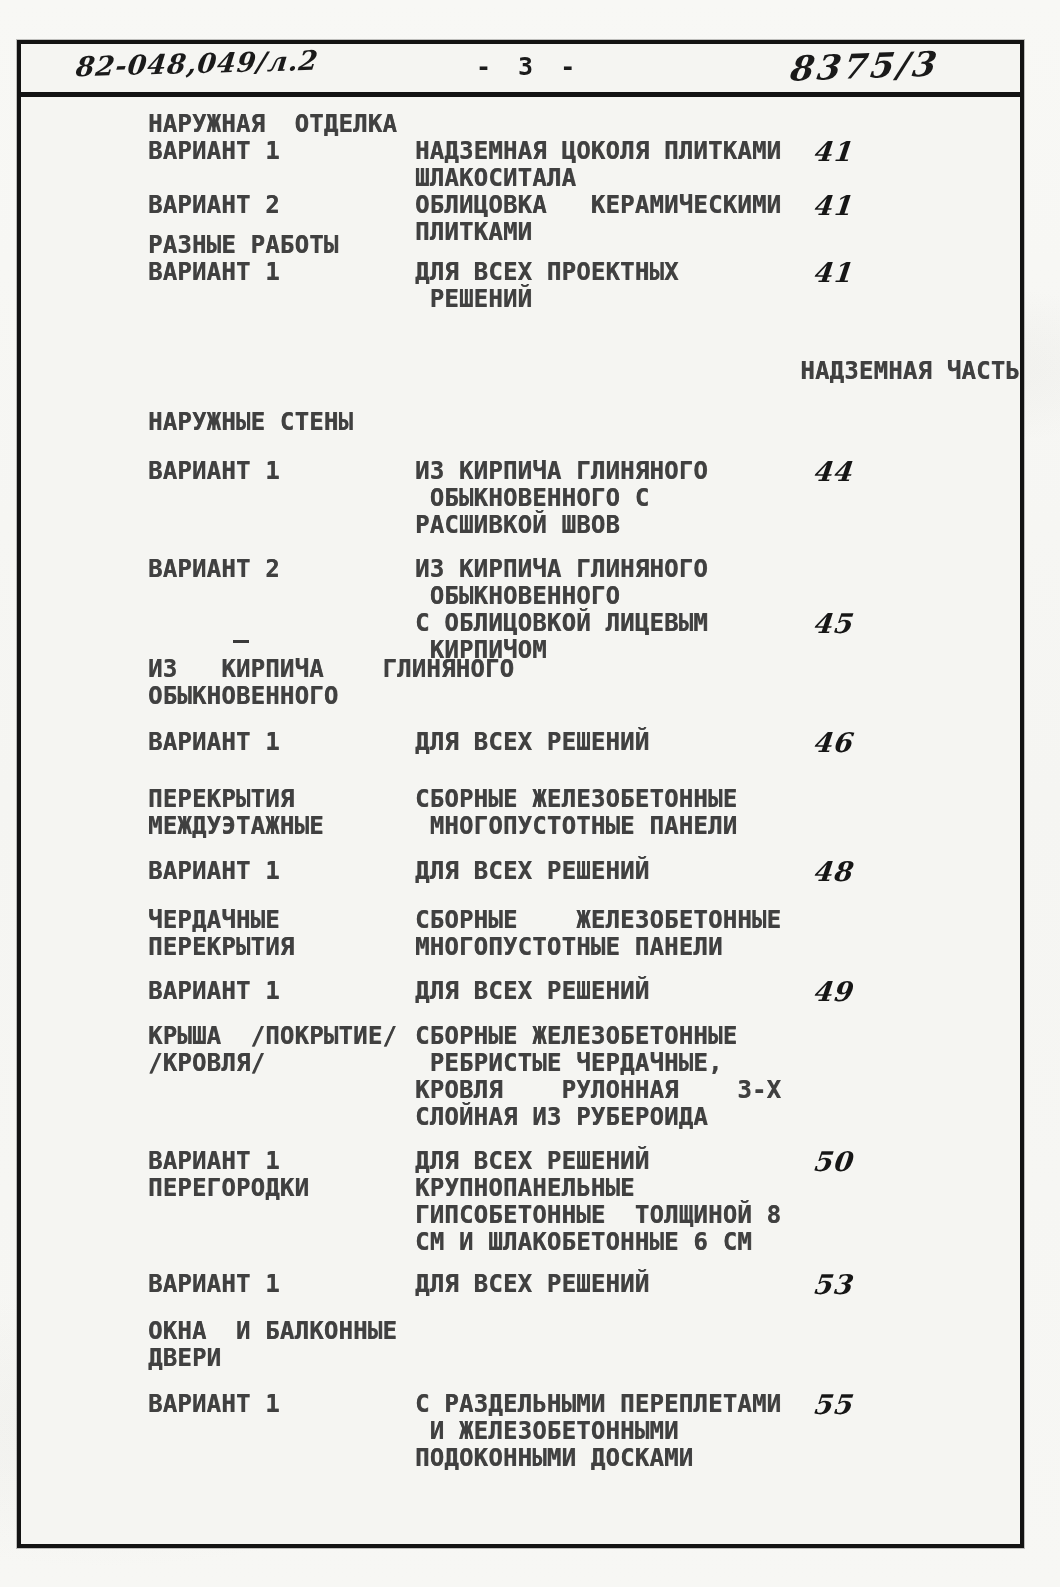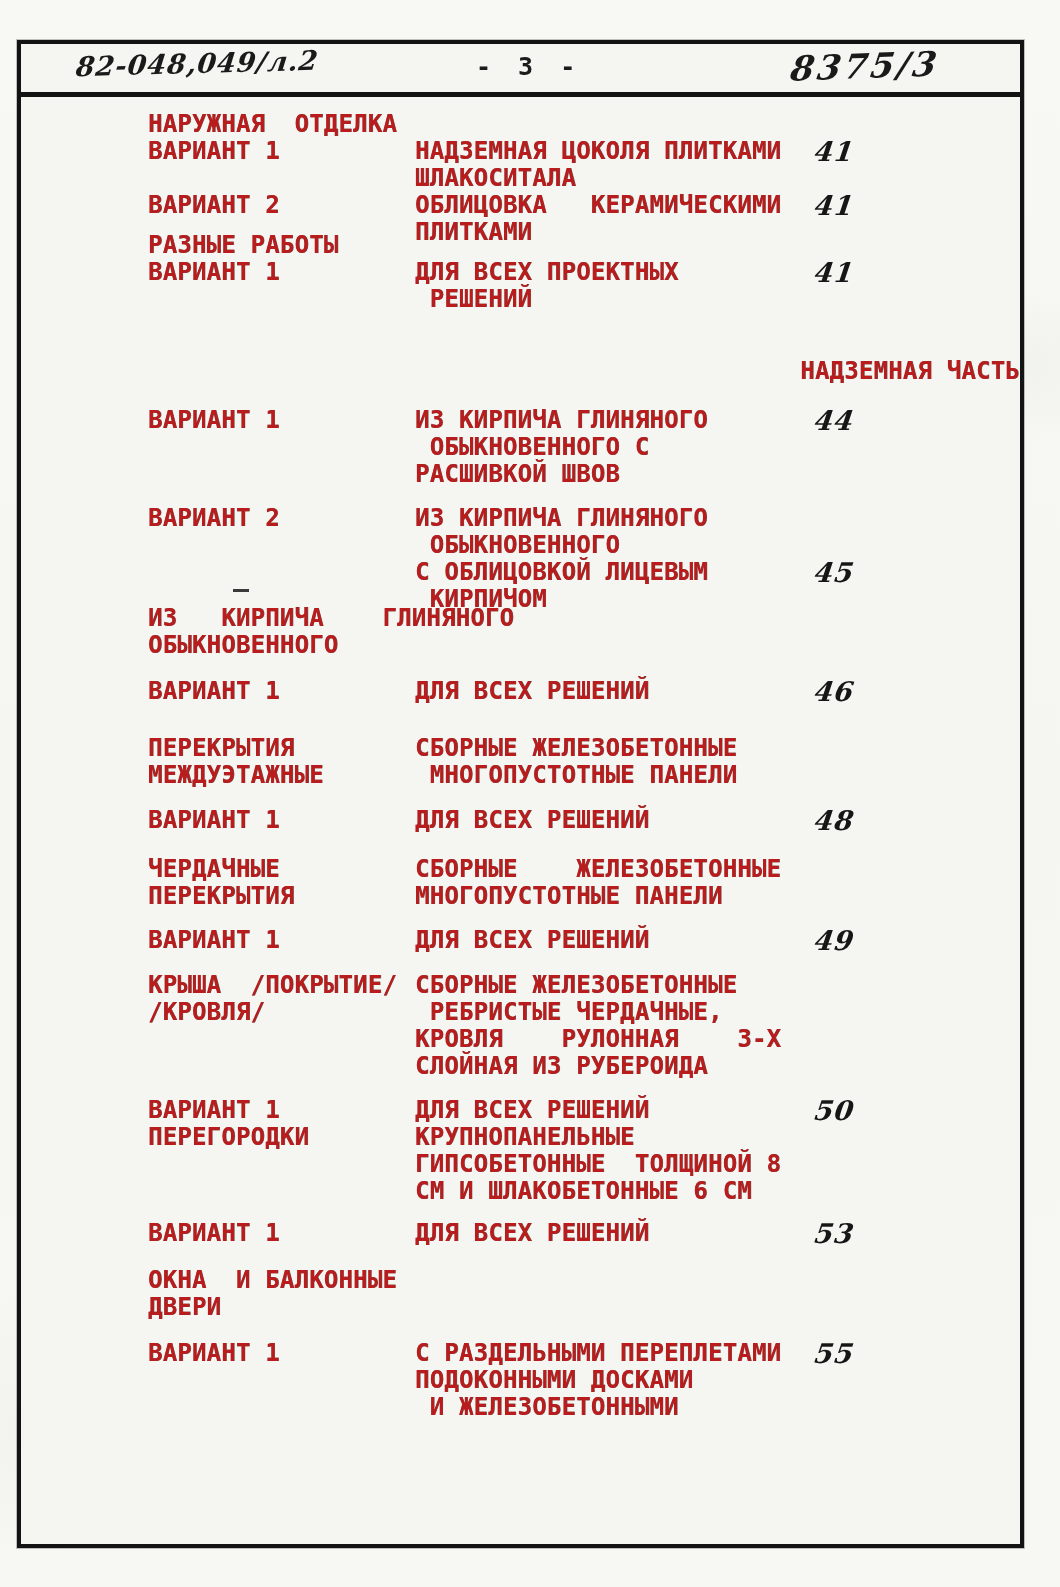--- a/index.html
+++ b/index.html
@@ -91,21 +91,21 @@
     grid-template-columns: 267px 390px 1fr;
     align-items: start;
     position: relative;
   }
   .line {
     white-space: pre;
     height: 27px;
     line-height: 27px;
     font-size: 24px;
     font-weight: 700;
-    color: #b91c1c;
+    color: #404040;
     letter-spacing: 0.2px;
     text-shadow: 0.4px 0 0 rgba(20,20,20,0.65);
   }
   .center-heading {
     padding-left: 197px;
     text-align: right;
   }
   .page-cell {
     padding-left: 10px;
   }
@@ -181,20 +181,27 @@
         </div>
         <div>
           <div class="line">ДЛЯ ВСЕХ ПРОЕКТНЫХ</div>
           <div class="line"> РЕШЕНИЙ</div>
         </div>
         <div class="page-cell"><span class="page-num" style="margin-top: 0px;">41</span></div>
       </div>
       <div class="row" style="margin-top: 45px;">
         <div class="line center-heading" style="grid-column: 1 / 4;">НАДЗЕМНАЯ ЧАСТЬ</div>
       </div>
+      <div class="row" style="margin-top: 24px;">
+        <div>
+          <div class="line">НАРУЖНЫЕ СТЕНЫ</div>
+        </div>
+        <div></div>
+        <div class="page-cell"></div>
+      </div>
       <div class="row" style="margin-top: 22px;">
         <div>
           <div class="line">ВАРИАНТ 1</div>
         </div>
         <div>
           <div class="line">ИЗ КИРПИЧА ГЛИНЯНОГО</div>
           <div class="line"> ОБЫКНОВЕННОГО С</div>
           <div class="line">РАСШИВКОЙ ШВОВ</div>
         </div>
         <div class="page-cell"><span class="page-num" style="margin-top: 0px;">44</span></div>
@@ -310,19 +317,19 @@
         </div>
         <div></div>
         <div class="page-cell"></div>
       </div>
       <div class="row" style="margin-top: 19px;">
         <div>
           <div class="line">ВАРИАНТ 1</div>
         </div>
         <div>
           <div class="line">С РАЗДЕЛЬНЫМИ ПЕРЕПЛЕТАМИ</div>
+          <div class="line"> И ЖЕЛЕЗОБЕТОННЫМИ</div>
           <div class="line">ПОДОКОННЫМИ ДОСКАМИ</div>
-          <div class="line"> И ЖЕЛЕЗОБЕТОННЫМИ</div>
         </div>
         <div class="page-cell"><span class="page-num" style="margin-top: 0px;">55</span></div>
       </div>
     </div>
 </div>
 
 </body></html>

